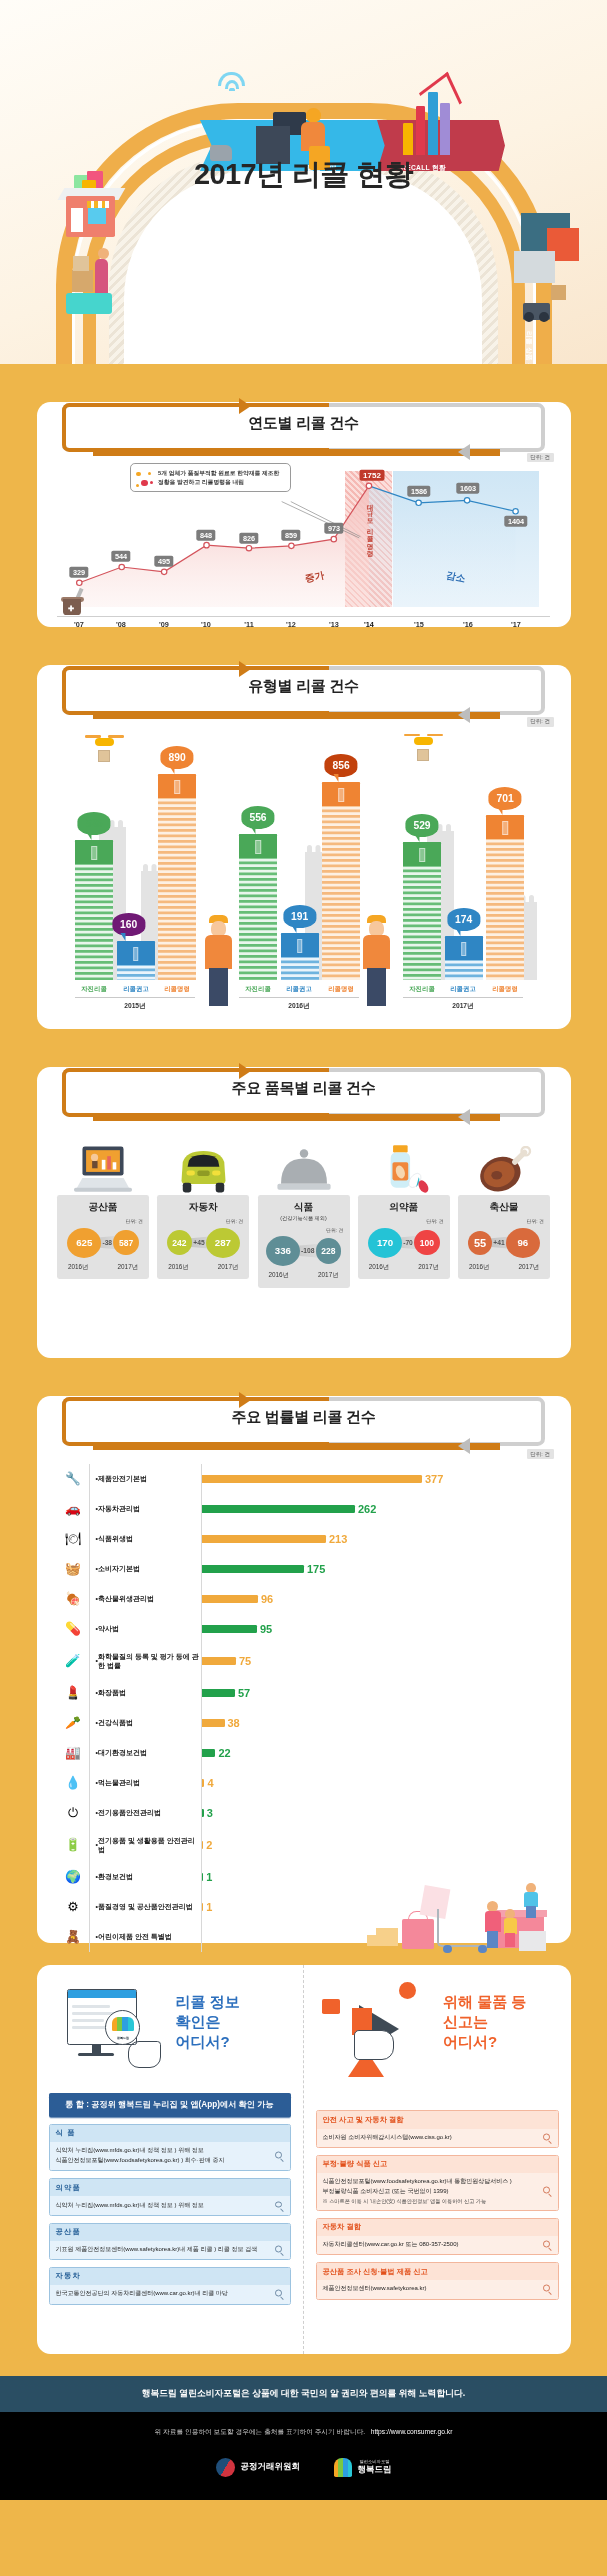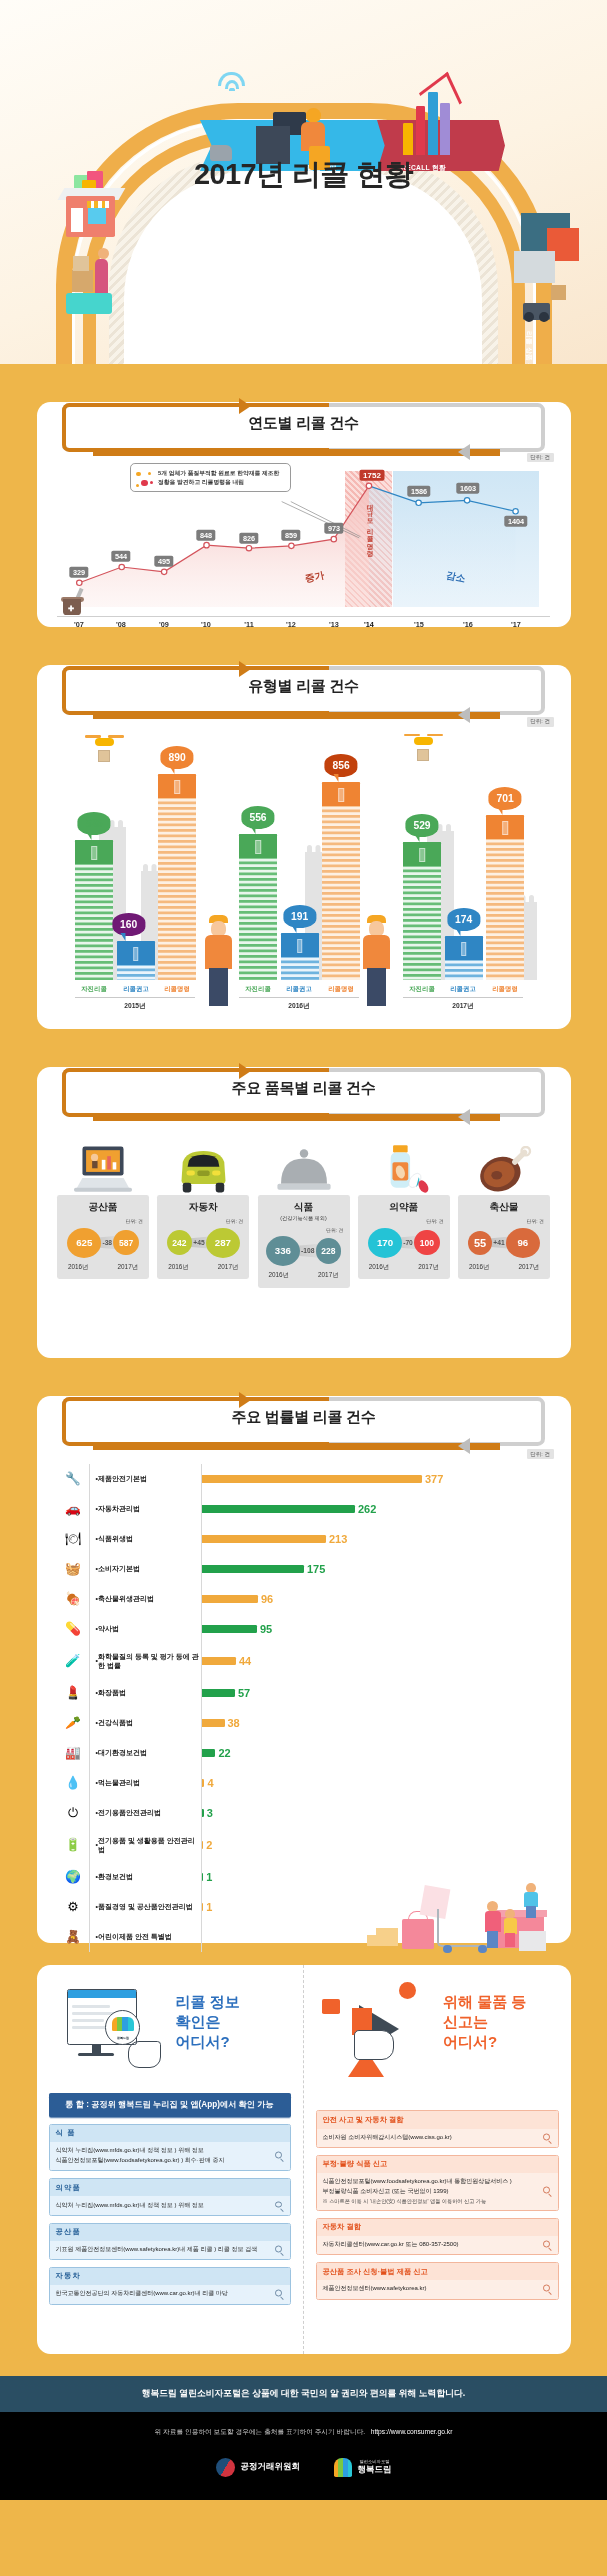--- a/index.html
+++ b/index.html
@@ -911,21 +911,21 @@
           <div class="lawbar" style="width:55px;background:#22a14b;"></div>
           <div class="lawval" style="color:#22a14b;">95</div>
         </div>
       </div>
 
       <div class="lawrow" style="height:34px;">
         <div class="lawico">🧪</div>
         <div class="lawname" style="height:34px;">• <span>화학물질의 등록 및 평가 등에 관한 법률</span></div>
         <div class="lawbarbox" style="height:34px;">
           <div class="lawbar" style="width:34px;background:#f0a93c;"></div>
-          <div class="lawval" style="color:#f0a93c;">44</div>
+          <div class="lawval" style="color:#f0a93c;">75</div>
         </div>
       </div>
 
       <div class="lawrow">
         <div class="lawico">💄</div>
         <div class="lawname">• <span>화장품법</span></div>
         <div class="lawbarbox">
           <div class="lawbar" style="width:33px;background:#22a14b;"></div>
           <div class="lawval" style="color:#22a14b;">57</div>
         </div>

